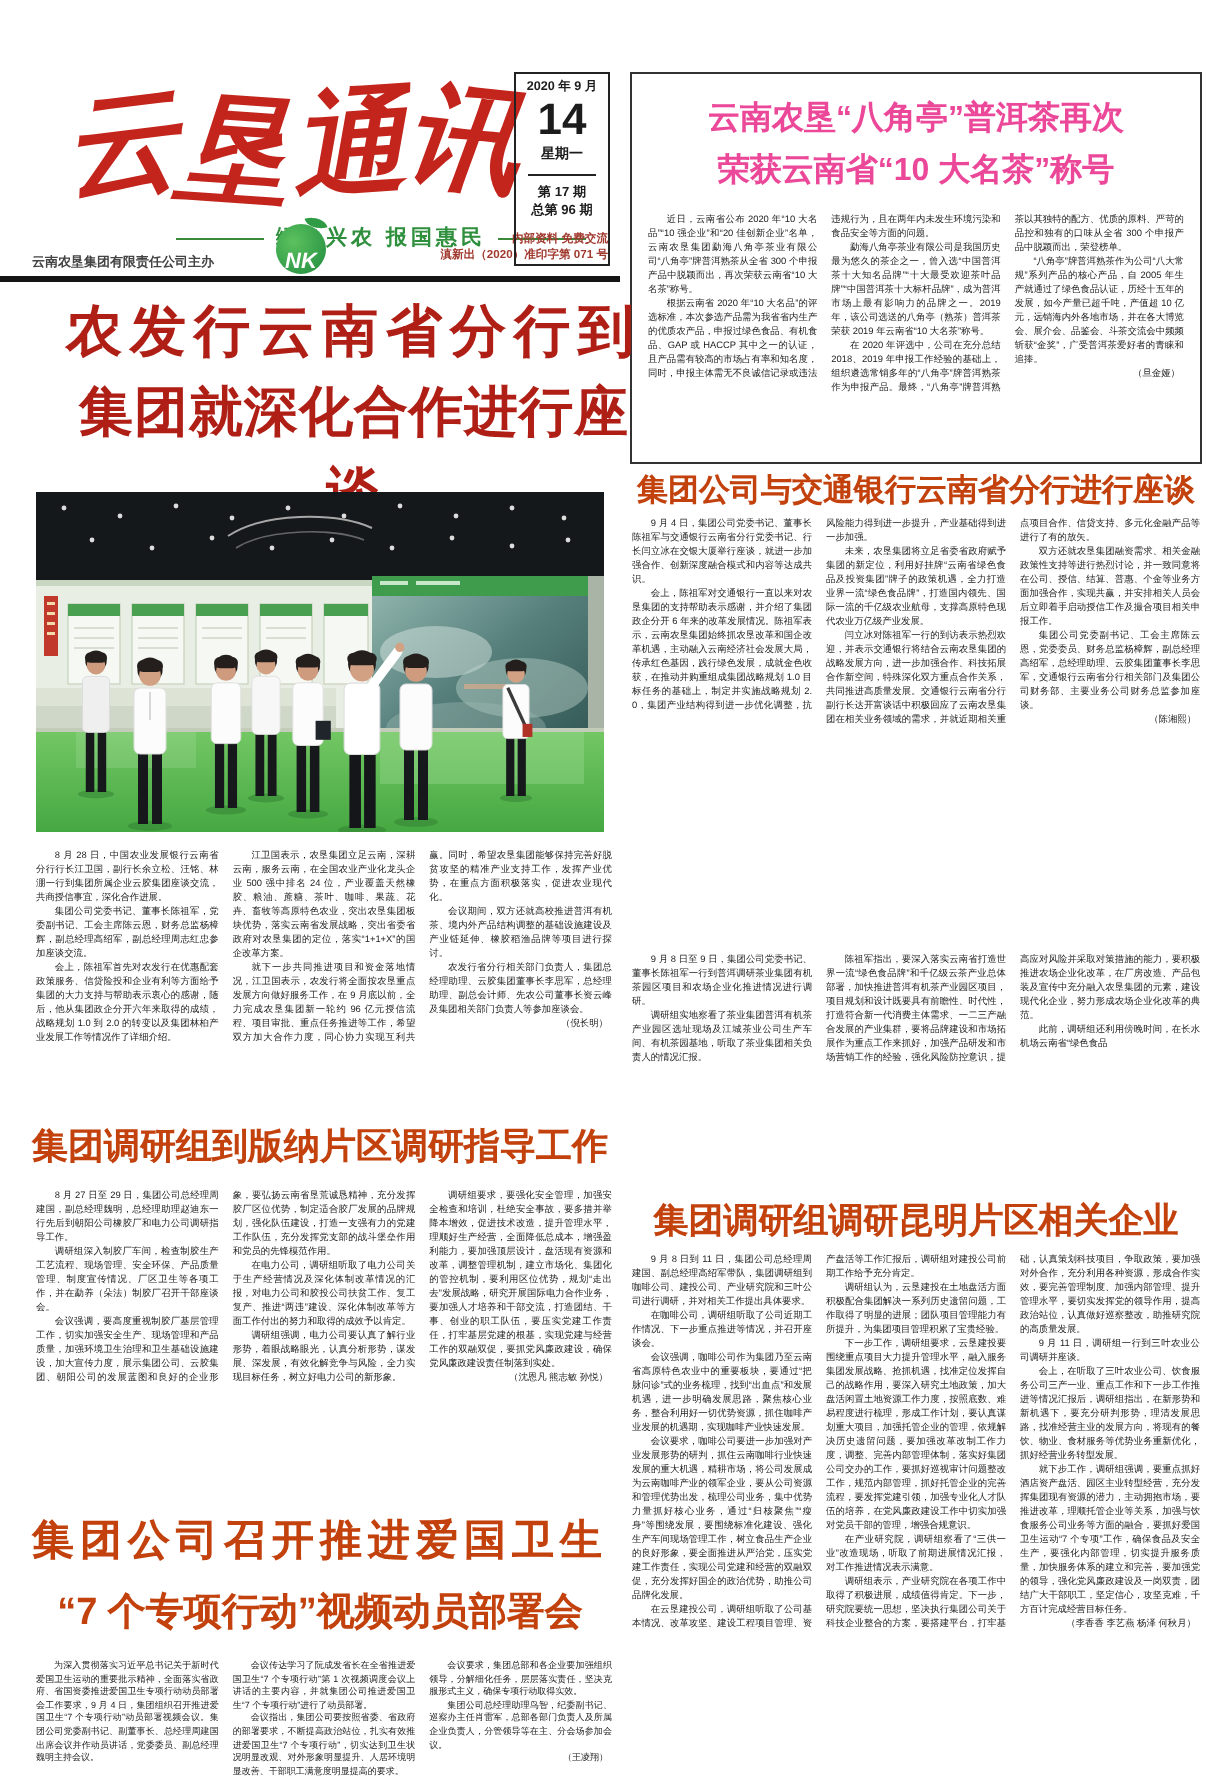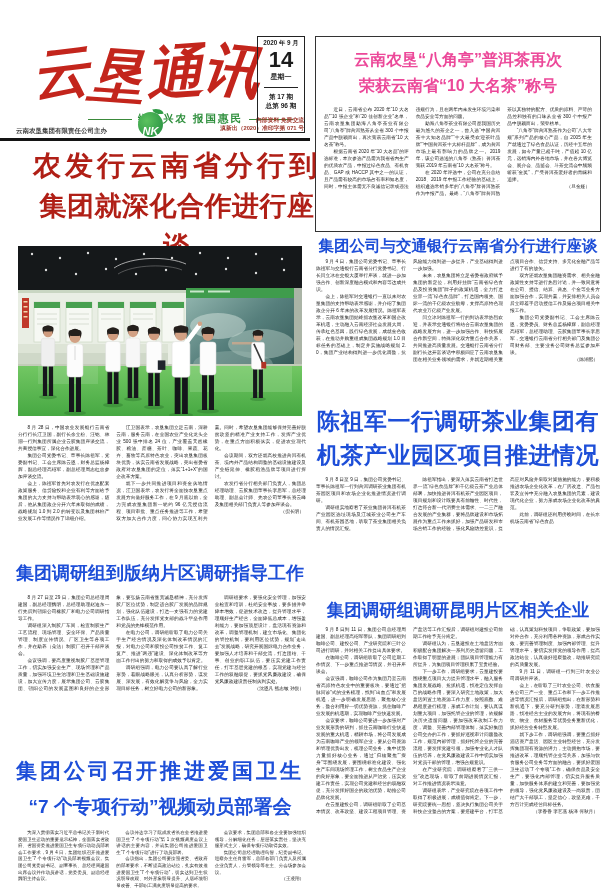--- a/index.html
+++ b/index.html
@@ -36,21 +36,21 @@
   
   .date-box { position:absolute; left:257px; top:36px; width:48px; height:97px;
     border:1.2px solid #222; text-align:center; padding-top:2px; }
   .date-ym { font-size:6.3px; font-weight:700; }
   .date-day { font-size:22px; font-weight:700; line-height:24px; }
   .date-week { font-size:7px; font-weight:700; }
   .date-hr { width:34px; margin:5px auto 4px auto; border-top:1.2px solid #222; }
   .date-issue, .date-total { font-size:6.6px; font-weight:700; line-height:9px; }
   
   .headline-red { color:#b01f16; }
-  .headline-black { color:#1d4ed8; }
+  .headline-black { color:#c2410c; }
   .hl-center { text-align:center; font-weight:700; }
   .body-block { column-count:3; column-gap:7px; font-size:4.7px; line-height:7px;
     text-align:justify; color:#1b1b1b; overflow:hidden; word-break:break-all; }
   .body-block p { margin:0; text-indent:2em; }
   .byline { text-align:right; text-indent:0; padding-right:2px; }
   
   .tea-box { position:absolute; left:315px; top:36px; width:286px; height:196px;
     border:1px solid #333; padding:10px 8px 8px 8px; }
   .tea-title { font-size:16px; line-height:26px; color:#ec4899; }
   .tea-body { margin-top:7px; height:120px; }
@@ -356,24 +356,20 @@
   <div class="body-block bocom-body">
     <p>9 月 4 日，集团公司党委书记、董事长陈祖军与交通银行云南省分行党委书记、行长闫立冰在交银大厦举行座谈，就进一步加强合作、创新深度融合模式和内容等达成共识。</p>
       <p>会上，陈祖军对交通银行一直以来对农垦集团的支持帮助表示感谢，并介绍了集团政企分开 6 年来的改革发展情况。陈祖军表示，云南农垦集团始终抓农垦改革和国企改革机遇，主动融入云南经济社会发展大局，传承红色基因，践行绿色发展，成就金色收获，在推动并购重组成集团战略规划 1.0 目标任务的基础上，制定并实施战略规划 2.0，集团产业结构得到进一步优化调整，抗风险能力得到进一步提升，产业基础得到进一步加强。</p>
       <p>未来，农垦集团将立足省委省政府赋予集团的新定位，利用好挂牌“云南省绿色食品及投资集团”牌子的政策机遇，全力打造业界一流“绿色食品牌”，打造国内领先、国际一流的千亿级农业航母，支撑高原特色现代农业万亿级产业发展。</p>
       <p>闫立冰对陈祖军一行的到访表示热烈欢迎，并表示交通银行将结合云南农垦集团的战略发展方向，进一步加强合作、科技拓展合作新空间，特殊深化双方重点合作关系，共同推进高质量发展。交通银行云南省分行副行长达开富谈话中积极回应了云南农垦集团在相关业务领域的需求，并就近期相关重点项目合作、信贷支持、多元化金融产品等进行了有的放矢。</p>
       <p>双方还就农垦集团融资需求、相关金融政策性支持等进行热烈讨论，并一致同意将在公司、授信、结算、普惠、个金等业务方面加强合作，实现共赢，并安排相关人员会后立即着手启动授信工作及撮合项目相关申报工作。</p>
       <p>集团公司党委副书记、工会主席陈云恩，党委委员、财务总监杨樟辉，副总经理高绍军，总经理助理、云胶集团董事长李思军，交通银行云南省分行相关部门及集团公司财务部、主要业务公司财务总监参加座谈。</p>
       <div class="byline">（陈湘熙）</div>
   </div>
 
-  <div class="chen-headline hl-center headline-black">
-    <div>陈祖军一行调研茶业集团有</div>
-    <div>机茶产业园区项目推进情况</div>
-  </div>
   <div class="body-block chen-body">
       <p>9 月 8 日至 9 日，集团公司党委书记、董事长陈祖军一行到普洱调研茶业集团有机茶园区项目和农场企业化推进情况进行调研。</p>
       <p>调研组实地察看了茶业集团普洱有机茶产业园区选址现场及江城茶业公司生产车间、有机茶园基地，听取了茶业集团相关负责人的情况汇报。</p>
       <p>陈祖军指出，要深入落实云南省打造世界一流“绿色食品牌”和千亿级云茶产业总体部署，加快推进普洱有机茶产业园区项目，项目规划和设计既要具有前瞻性、时代性，打造符合新一代消费主体需求、一二三产融合发展的产业集群，要将品牌建设和市场拓展作为重点工作来抓好，加强产品研发和市场营销工作的经验，强化风险防控意识，提高应对风险并采取对策措施的能力，要积极推进农场企业化改革，在厂房改造、产品包装及宣传中充分融入农垦集团的元素，建设现代化企业，努力形成农场企业化改革的典范。</p>
       <p>此前，调研组还利用傍晚时间，在长水机场云南省“绿色食品</p>
     </div>
 
   <div class="km-headline hl-center headline-black">集团调研组调研昆明片区相关企业</div>
   <div class="body-block km-body">
     <p>9 月 8 日到 11 日，集团公司总经理周建国、副总经理高绍军带队，集团调研组到咖啡公司、建投公司、产业研究院和三叶公司进行调研，并对相关工作提出具体要求。</p>

